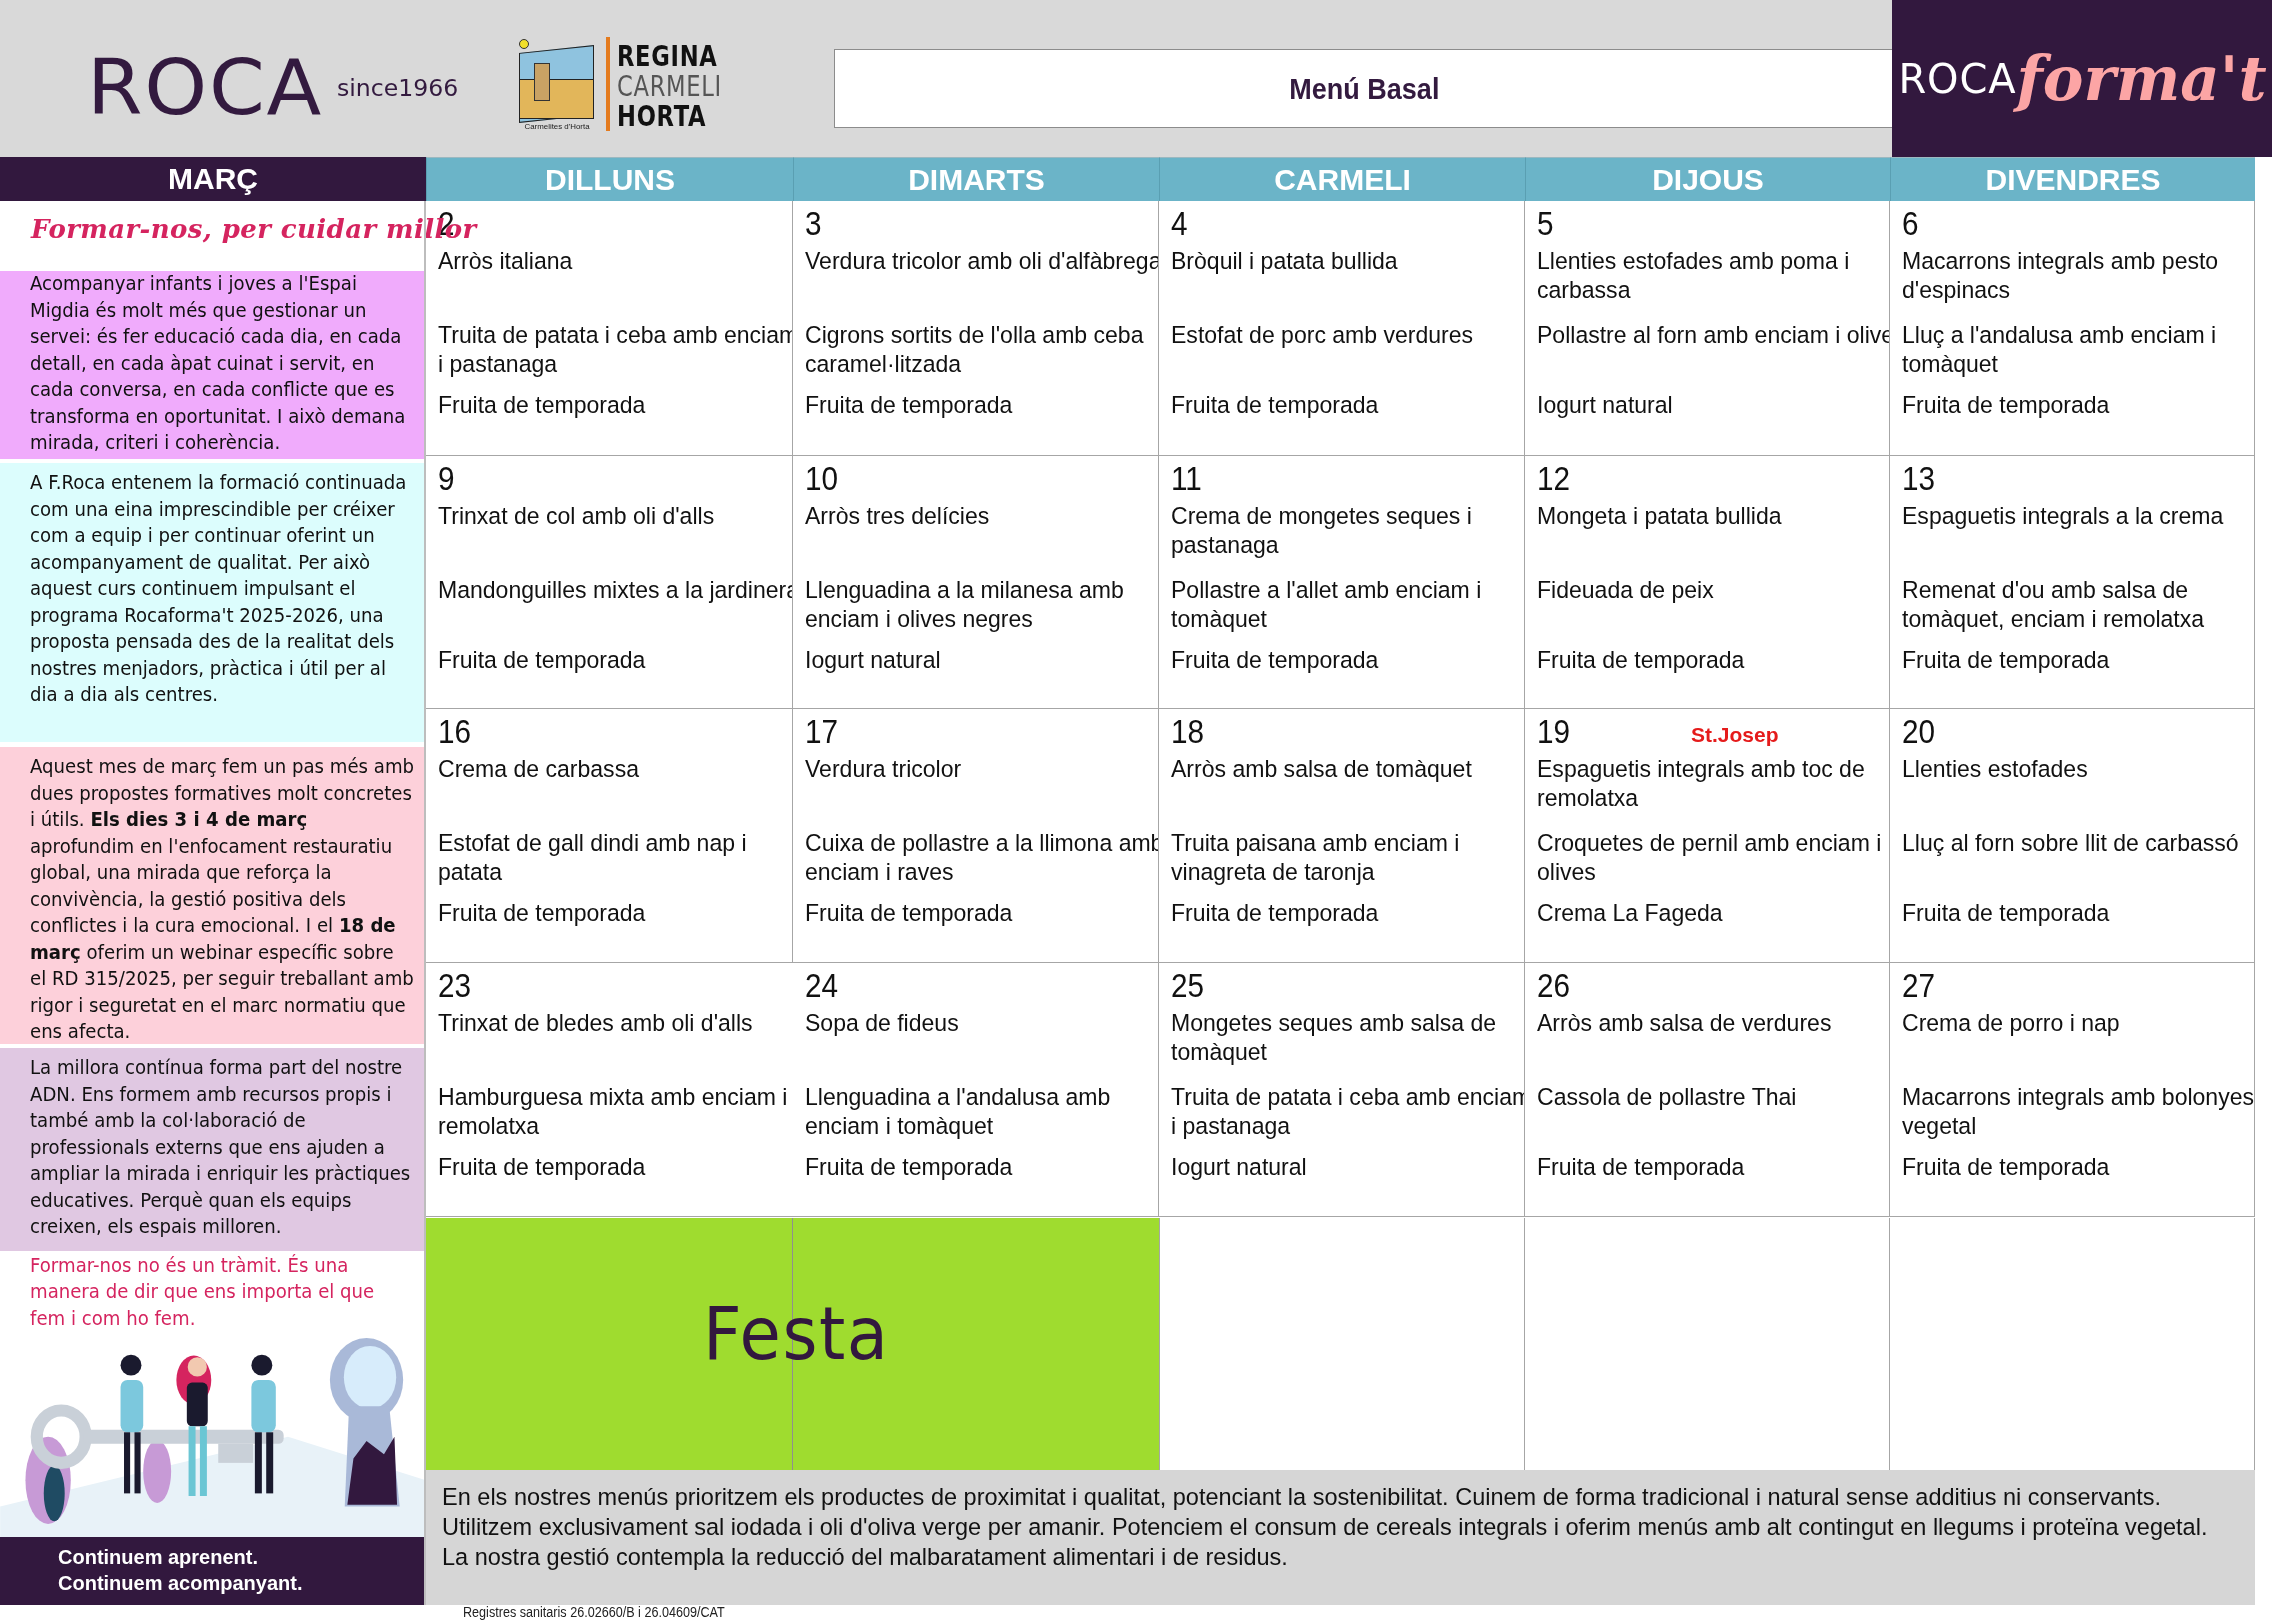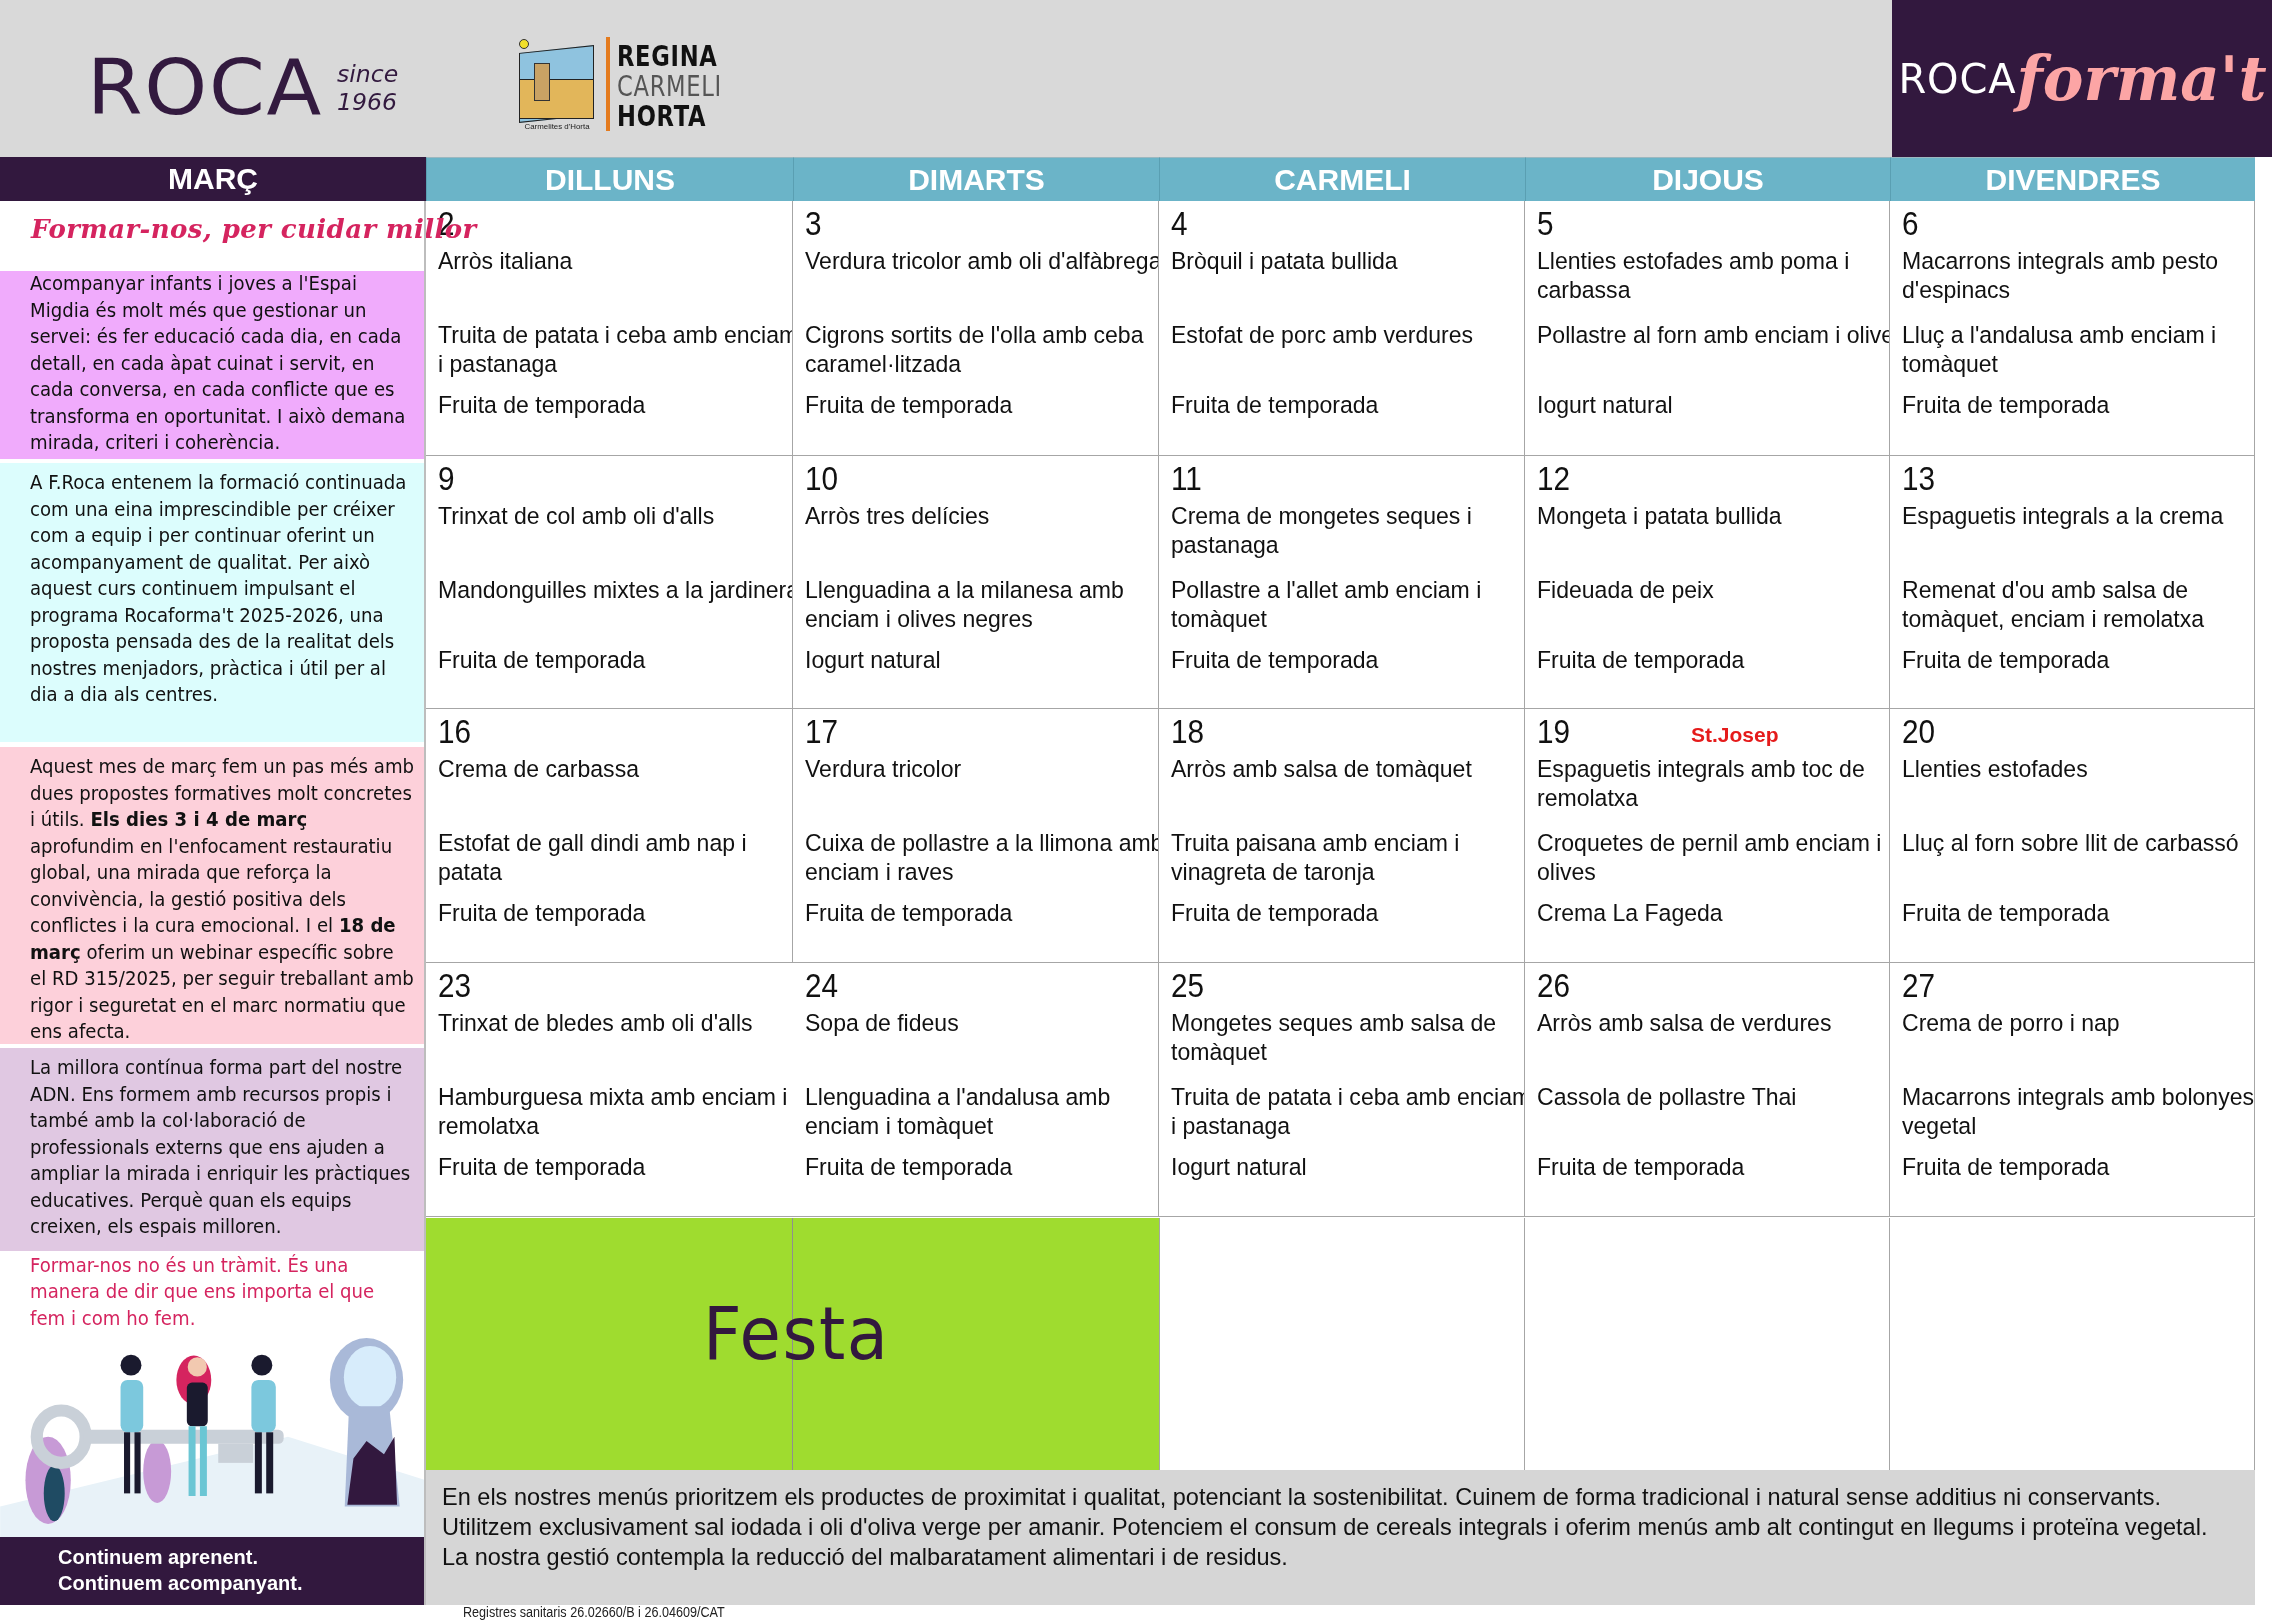--- a/index.html
+++ b/index.html
@@ -3,21 +3,21 @@
 <meta charset="utf-8">
 <style>
   * { box-sizing: border-box; margin: 0; padding: 0; }
   html, body { width: 2273px; height: 1621px; background: #ffffff; overflow: hidden; }
   body { position: relative; font-family: "Liberation Sans", sans-serif; color: #111; }
 
   
   .header { position: absolute; left: 0; top: 0; width: 2273px; height: 157px; background: #d9d9d9; }
   .roca-logo { position: absolute; left: 87px; top: 48px; height: 79px; display: flex; align-items: center; }
   .roca-word { font-family: "DejaVu Sans", sans-serif; font-size: 80px; letter-spacing: 1.7px; color: #331a3f; font-weight: normal; line-height: 1; transform: scaleY(0.95); }
-  .roca-since { margin-left: 14px; display: flex; flex-direction: column; font-family: "DejaVu Sans", sans-serif; color: #331a3f; font-size: 23.6px; line-height: 28px; font-style: italic; }
+  .roca-since { margin-left: 14px; display: flex; flex-direction: row; font-family: "DejaVu Sans", sans-serif; color: #331a3f; font-size: 23.6px; line-height: 28px; }
   .school-logo { position: absolute; left: 515px; top: 33px; height: 98px; display: flex; align-items: flex-end; }
   .school-pic { width: 84px; height: 94px; position: relative; }
   .school-pic .sky { position: absolute; left: 3.5px; top: 12.2px; width: 75px; height: 70px; background: #8fc3df; transform: skewY(-6deg); border: 1.7px solid #222; }
   .school-pic .land { position: absolute; left: 3.5px; top: 42px; width: 75px; height: 40px; background: #e2b65a; border: 1.7px solid #222; }
   .school-pic .bld { position: absolute; left: 19px; top: 26px; width: 15.7px; height: 38px; background: #c9a264; border: 1.7px solid #333; }
   .school-pic .sun { position: absolute; left: 3.5px; top: 1.7px; width: 10.5px; height: 10.5px; border-radius: 50%; background: #f2e02a; border: 0.9px solid #333; }
   .school-pic .cap { position: absolute; left: 0; bottom: 0; width: 84px; font-size: 7.9px; text-align: center; color: #222; }
   .school-bar { width: 3.5px; height: 94px; background: #e47b1e; margin: 0 7px; }
   .school-name { display: flex; flex-direction: column; font-family: "DejaVu Sans", sans-serif; line-height: 30px; font-size: 29px; letter-spacing: 0.9px; transform: scaleX(0.78); transform-origin: left; }
   .school-name .l1, .school-name .l3 { font-weight: bold; color: #111; }
@@ -84,20 +84,23 @@
       <div class="cap">Carmelites d'Horta</div>
     </div>
     <div class="school-bar"></div>
     <div class="school-name">
       <span class="l1">REGINA</span>
       <span class="l2">CARMELI</span>
       <span class="l3">HORTA</span>
     </div>
   </div>
 
+  <div class="title-box">
+    <span>Menú Basal</span>
+  </div>
 
   <div class="format-box">
     <span class="roca">ROCA</span>
     <span class="forma">forma't</span>
   </div>
 </div>
 
 <div class="month-cell">MARÇ</div>
 <div class="day-head" style="left:426px;width:367px;">DILLUNS</div>
 <div class="day-head" style="left:793px;width:366px;">DIMARTS</div>

